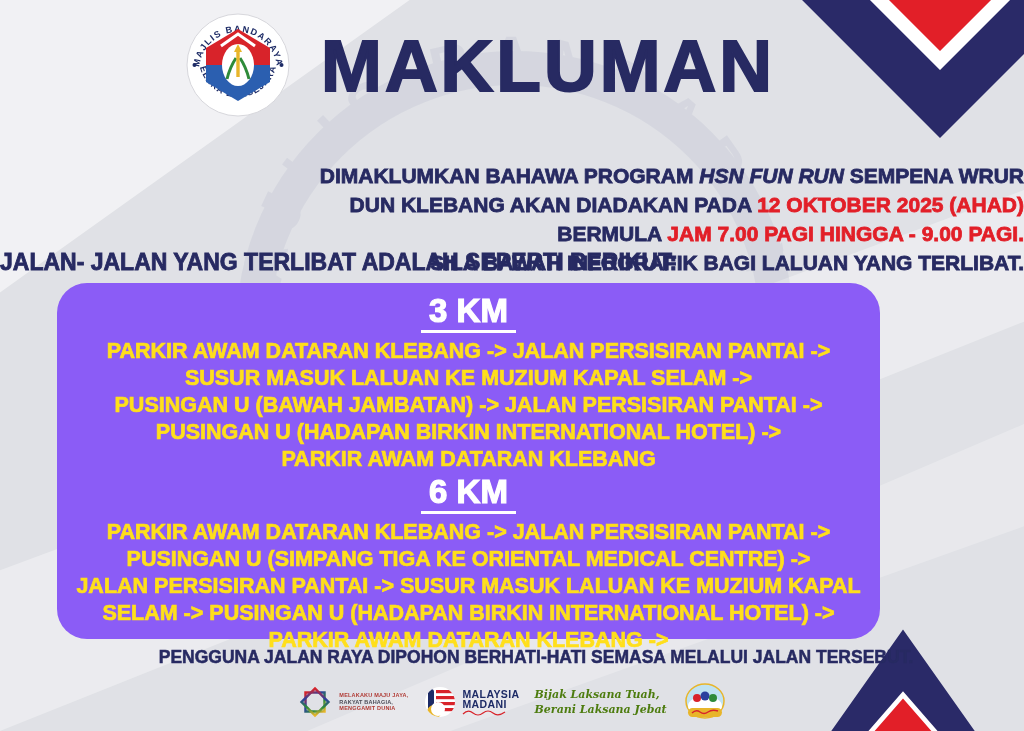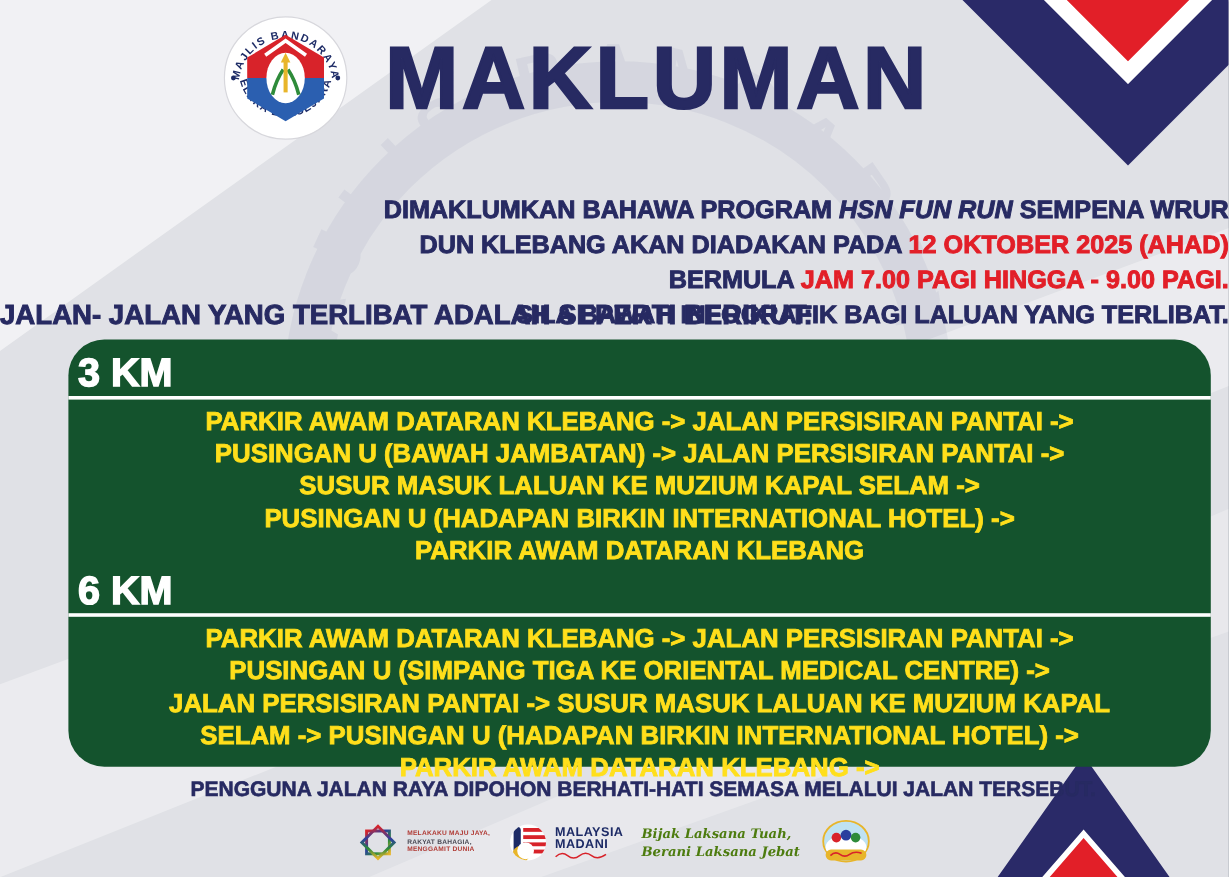--- a/index.html
+++ b/index.html
@@ -32,23 +32,23 @@
   
   .intro{position:absolute;top:126px;left:0;right:0;text-align:right;
     font-weight:bold;font-size:21px;line-height:29px;color:#272a62;margin-top:35px;
     -webkit-text-stroke:.8px currentColor;}
   .intro .red{color:#e21f28;}
   .intro .it{font-style:italic;}
   .subheading{position:absolute;top:249px;left:0;right:0;
     font-weight:bold;font-size:23px;color:#272a62;-webkit-text-stroke:.8px currentColor;}
   
   .navy-box{
-    position:absolute;left:57px;top:283px;width:952px;height:356px;
-    background:#14532d;border-radius:30px;display:flex;flex-direction:column;
-    padding-top:9px;
+    position:absolute;left:57px;top:283px;width:823px;height:356px;
+    background:#8b5cf6;border-radius:30px;display:flex;flex-direction:column;
+    align-items:center;padding-top:9px;
   }
   .km-heading{
     color:#ffffff;font-size:33px;font-weight:bold;-webkit-text-stroke:1.2px #fff;
     border-bottom:3px solid #ffffff;padding:0 8px 1px;margin:1px 0 5px;line-height:36px;
   }
   .route-line{
     color:#ffdf1b;font-weight:bold;font-size:21.5px;line-height:27px;
     -webkit-text-stroke:.7px #ffdf1b;text-align:center;white-space:nowrap;
   }
   
@@ -133,22 +133,22 @@
     <div><span>DUN KLEBANG AKAN DIADAKAN PADA </span><span class="red">12 OKTOBER 2025 (AHAD)</span></div>
     <div><span>BERMULA </span><span class="red">JAM 7.00 PAGI HINGGA - 9.00 PAGI.</span></div>
     <div><span>SILA BAWAH INFOGRAFIK BAGI LALUAN YANG TERLIBAT.</span></div>
   </div>
 
   <div class="subheading">JALAN- JALAN YANG TERLIBAT ADALAH SEPERTI BERIKUT:</div>
 
   <div class="navy-box">
     <div class="km-heading">3 KM</div>
     <div class="route-line">PARKIR AWAM DATARAN KLEBANG -&gt; JALAN PERSISIRAN PANTAI -&gt;</div>
+    <div class="route-line">SUSUR MASUK LALUAN KE MUZIUM KAPAL SELAM -&gt;</div>
     <div class="route-line">PUSINGAN U (BAWAH JAMBATAN) -&gt; JALAN PERSISIRAN PANTAI -&gt;</div>
-    <div class="route-line">SUSUR MASUK LALUAN KE MUZIUM KAPAL SELAM -&gt;</div>
     <div class="route-line">PUSINGAN U (HADAPAN BIRKIN INTERNATIONAL HOTEL) -&gt;</div>
     <div class="route-line">PARKIR AWAM DATARAN KLEBANG</div>
     <div class="km-heading">6 KM</div>
     <div class="route-line">PARKIR AWAM DATARAN KLEBANG -&gt; JALAN PERSISIRAN PANTAI -&gt;</div>
     <div class="route-line">PUSINGAN U (SIMPANG TIGA KE ORIENTAL MEDICAL CENTRE) -&gt;</div>
     <div class="route-line">JALAN PERSISIRAN PANTAI -&gt; SUSUR MASUK LALUAN KE MUZIUM KAPAL</div>
     <div class="route-line">SELAM -&gt; PUSINGAN U (HADAPAN BIRKIN INTERNATIONAL HOTEL) -&gt;</div>
     <div class="route-line">PARKIR AWAM DATARAN KLEBANG -&gt;</div>
   </div>
 

